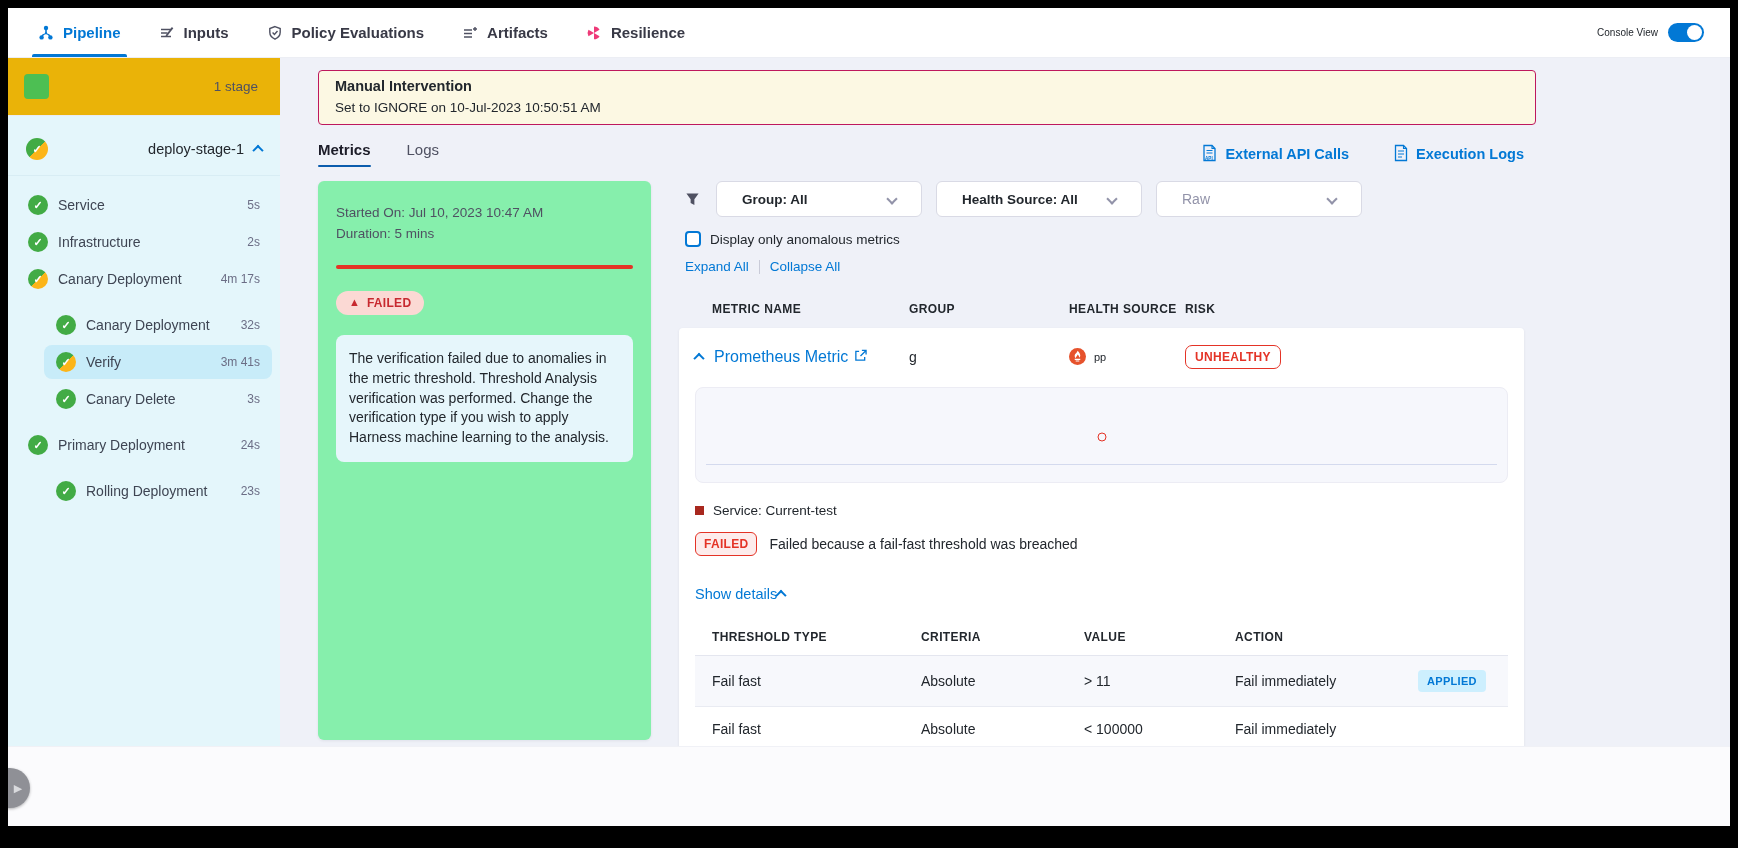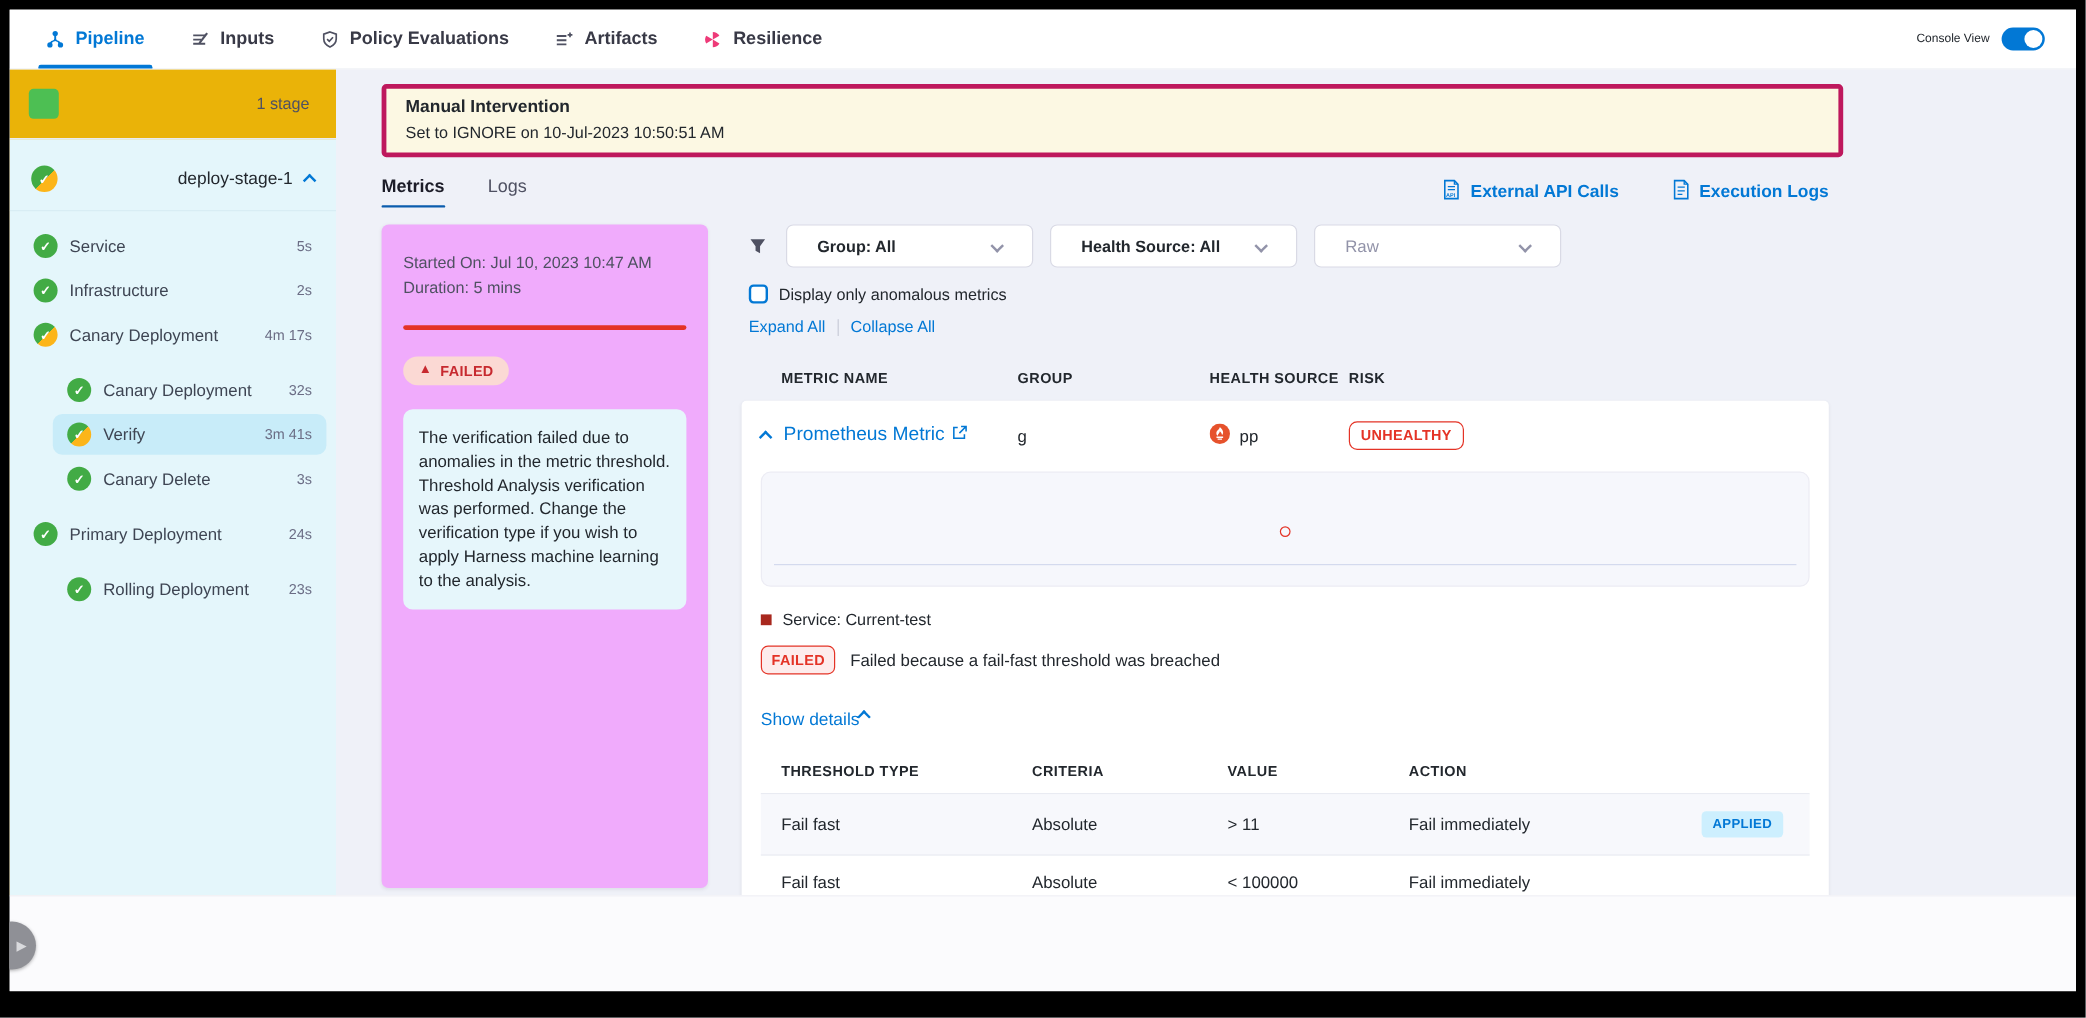--- a/index.html
+++ b/index.html
@@ -49,35 +49,35 @@
   .step.gap-top { margin-top:12px; }
   .slabel { flex:1; font-size:14px; color:#3e4553; }
   .sdur { font-size:12px; color:#6b6d85; }
   .sicon { width:20px; height:20px; flex:none; border-radius:50%; display:flex; align-items:center; justify-content:center; font-size:11px; font-weight:700; color:#fff; }
   .sicon.ok { background:#42ab45; }
   .sicon.warn { background:linear-gradient(135deg,#42ab45 52%,#fcb519 48%); }
   .sicon.stage-warn { width:22px; height:22px; }
 
   
   .main { flex:1; background:#eff1f8; padding:12px 16px 0 38px; display:flex; flex-direction:column; min-width:0; }
-  .banner { width:1218px; max-width:100%; background:#fcf8e3; border:4px solid #be185d; border-radius:4px; padding:7px 16px 9px; flex:none; }
+  .banner { width:1218px; max-width:100%; background:#fcf8e3; border:1px solid #be185d; border-radius:4px; padding:7px 16px 9px; flex:none; }
   .banner-title { font-size:14.5px; font-weight:700; color:#22272d; }
   .banner-sub { font-size:13.5px; color:#22272d; margin-top:6px; }
 
   .tabs-row { width:1206px; max-width:100%; display:flex; align-items:center; margin-top:16px; flex:none; }
   .ctab { font-size:15px; color:#4f5162; margin-right:36px; padding-bottom:9px; cursor:pointer; position:relative; }
   .ctab.active { font-weight:700; color:#1c1c28; }
   .ctab.active::after { content:""; position:absolute; left:0; right:0; bottom:0; height:2.5px; background:#0b5cad; border-radius:2px; }
   .log-links { margin-left:auto; display:flex; align-items:center; gap:44px; }
   .log-link { display:flex; align-items:center; gap:7px; color:#0278d5; font-size:14.5px; font-weight:700; cursor:pointer; }
 
   .content-row { width:1206px; max-width:100%; flex:1; display:flex; gap:28px; margin-top:14px; min-height:0; }
 
   
-  .summary-card { width:272px; flex:none; background:#f0abfc; border-radius:6px; box-shadow:0 1px 3px rgba(40,41,61,.08); padding:22px 18px; margin-bottom:6px; }
+  .summary-card { width:333px; flex:none; background:#86efac; border-radius:6px; box-shadow:0 1px 3px rgba(40,41,61,.08); padding:22px 18px; margin-bottom:6px; }
   .summary-line { font-size:13.5px; color:#4f5162; line-height:1.55; }
   .fail-bar { height:4px; background:#e43326; border-radius:2px; margin:20px 0 22px; }
   .failed-pill { display:inline-flex; align-items:center; gap:7px; background:#fbd9d4; border-radius:12px; padding:5px 13px; }
   .failed-pill .tri { color:#c7292f; font-size:11px; line-height:1; }
   .failed-pill .txt { color:#c7292f; font-size:12px; font-weight:700; letter-spacing:.3px; }
   .info-box { margin-top:20px; background:#e6f6fb; border-radius:8px; padding:14px 13px; font-size:14px; color:#22272d; line-height:1.42; }
 
   
   .metrics-area { flex:1; display:flex; flex-direction:column; min-width:0; }
   .filters-row { display:flex; align-items:center; gap:14px; padding-left:6px; }
@@ -94,34 +94,34 @@
   .hdivider { height:1px; background:#dfe1ec; margin-top:12px; }
 
   .mtable-head { display:grid; grid-template-columns:197px 160px 116px 1fr; padding:16px 0 12px 33px; }
   .th { font-size:12px; font-weight:700; color:#22272d; letter-spacing:.4px; }
 
   .metric-card { background:#fff; border-radius:4px; box-shadow:0 1px 3px rgba(40,41,61,.08); padding-bottom:26px; margin-bottom:14px; }
   .metric-row { display:grid; grid-template-columns:214px 160px 116px 1fr; align-items:center; padding:17px 16px 16px; }
   .mname-cell { display:flex; align-items:center; gap:11px; }
   .metric-link { color:#0278d5; font-size:16px; cursor:pointer; display:flex; align-items:center; gap:6px; }
   .group-val { font-size:14px; color:#22272d; }
-  .hs-cell { display:flex; align-items:center; gap:8px; font-size:14px; color:#22272d; }
+  .hs-cell { display:flex; align-items:center; gap:8px; font-size:11px; color:#22272d; }
   .risk-badge { display:inline-block; border:1.5px solid #e43326; color:#e43326; background:#fff; font-size:12px; font-weight:700; letter-spacing:.3px; padding:4px 9px; border-radius:7px; }
 
   .chart-panel { margin:2px 16px 0; height:96px; background:#f6f7fc; border:1px solid #ececf4; border-radius:8px; position:relative; }
   .chart-point { position:absolute; left:50%; top:52%; width:9px; height:9px; border:1.5px solid #e43326; border-radius:50%; background:transparent; transform:translate(-50%,-50%); }
   .chart-axis { position:absolute; left:10px; right:10px; bottom:17px; height:1px; background:#d4daee; }
 
   .legend-row { display:flex; align-items:center; gap:9px; margin:20px 16px 0; }
   .legend-square { width:9px; height:9px; background:#a8281e; }
   .legend-label { font-size:13.5px; color:#22272d; }
   .failrow { display:flex; align-items:center; gap:12px; margin:14px 16px 0; }
   .fail-badge { border:1.5px solid #e43326; background:#fdecec; color:#e43326; font-size:12px; font-weight:700; letter-spacing:.3px; padding:4px 8px; border-radius:6px; }
   .failrow-text { font-size:14px; color:#22272d; }
-  .showdetails { display:flex; align-items:flex-start; gap:0; margin:30px 16px 0; color:#0278d5; font-size:14.5px; cursor:pointer; }
+  .showdetails { display:flex; align-items:center; gap:0; margin:30px 16px 0; color:#0278d5; font-size:14.5px; cursor:pointer; }
 
   .ttable { margin:18px 16px 0; }
   .ttable-head { display:grid; grid-template-columns:209px 163px 151px 1fr 90px; padding:10px 0 11px 17px; border-bottom:1px solid #e4e6ef; }
   .trow { display:grid; grid-template-columns:209px 163px 151px 1fr 90px; align-items:center; padding:14px 0 14px 17px; border-bottom:1px solid #e9ebf2; font-size:14px; color:#22272d; }
   .trow.shade { background:#f7f8fc; }
   .applied-badge { justify-self:start; background:#cdeffe; color:#0278d5; font-size:11px; font-weight:700; letter-spacing:.3px; padding:5px 9px; border-radius:4px; }
 
   
   .bottom-strip { height:80px; flex:none; background:#fbfbfd; border-top:1px solid #f0f1f6; position:relative; }
   .side-handle { position:absolute; left:-18px; bottom:18px; width:40px; height:40px; border-radius:50%; background:#8f9096; display:flex; align-items:center; justify-content:center; cursor:pointer; box-shadow:0 1px 3px rgba(0,0,0,.3); }

